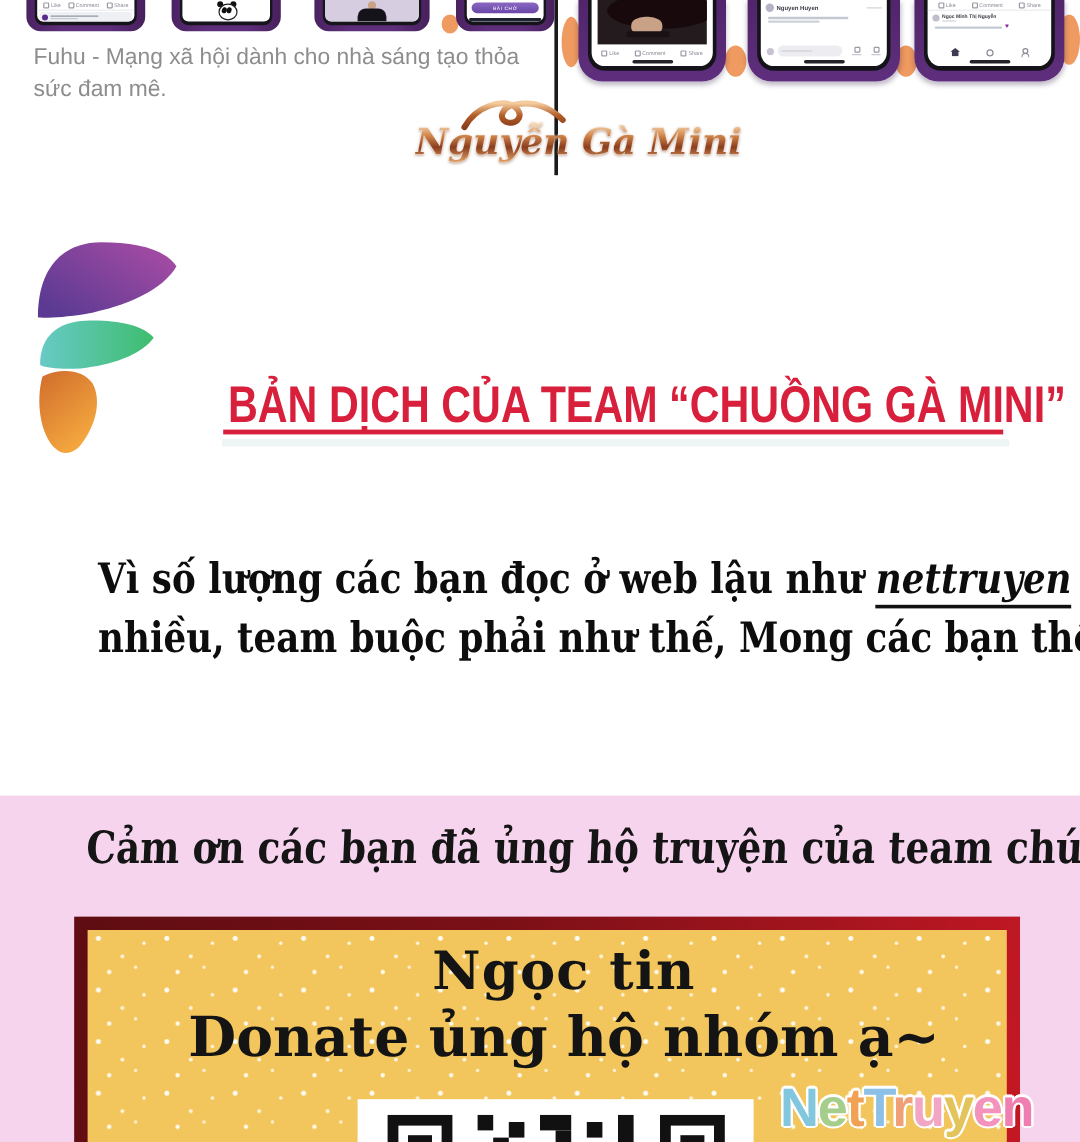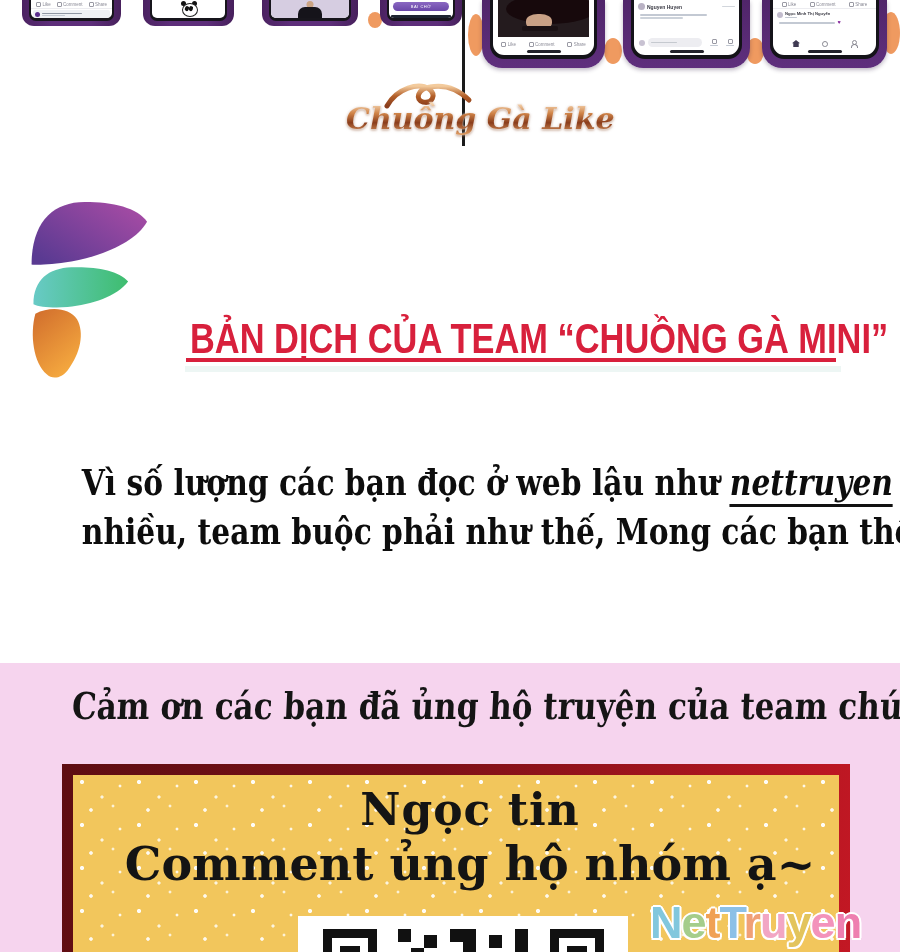--- a/index.html
+++ b/index.html
@@ -287,32 +287,33 @@
         <span class="nav-bell"></span>
         <span class="nav-person"></span>
       </div>
       <span class="homebar"></span>
     </div>
       </div>
   </div>
 
   <div class="abs" id="divider"></div>
 
+  <div class="abs" id="fuhu-caption">Fuhu - Mạng xã hội dành cho nhà sáng tạo thỏa sức đam mê.</div>
 
   <svg class="abs" id="team-flourish" width="90" height="32" viewBox="0 0 90 32">
     <defs>
       <linearGradient id="bronze" x1="0" y1="0" x2="0" y2="1">
         <stop offset="0" stop-color="#f3cb9d"></stop>
           <stop offset=".5" stop-color="#b35f28"></stop>
           <stop offset="1" stop-color="#8a3d1c"></stop>
       </linearGradient>
     </defs>
     <path d="M4,26 C14,8 36,2 46,9 C54,15 49,24 40,22 C32,20 34,9 47,7 C63,4 76,10 86,20" fill="none" stroke="url(#bronze)" stroke-width="5" stroke-linecap="round"></path>
   </svg>
-  <div class="abs" id="team-logo">Chuồng Gà Like</div>
+  <div class="abs" id="team-logo">Nguyễn Gà Mini</div>
 
   <svg class="abs" style="left:24px;top:196px;" width="142" height="188" viewBox="0 0 150 198">
     <defs>
       <linearGradient id="lgP" x1="0" y1=".8" x2="1" y2="0">
         <stop offset="0" stop-color="#5a3a92"></stop>
           <stop offset="1" stop-color="#ad4da6"></stop>
       </linearGradient>
       <linearGradient id="lgT" x1="0" y1="0" x2="1" y2="0">
         <stop offset="0" stop-color="#68cac6"></stop>
           <stop offset="1" stop-color="#3ebd6e"></stop>
@@ -333,21 +334,21 @@
 
   <div class="abs para-line" id="para-line1"><span>Vì số lượng các bạn đọc ở web lậu như </span><span class="em-under">nettruyen</span><span> quá</span></div>
   <div class="abs para-line" id="para-line2">nhiều, team buộc phải như thế, Mong các bạn thông cảm!</div>
 
   <div class="abs" id="pink-section">
     <div class="abs" id="thanks-title">Cảm ơn các bạn đã ủng hộ truyện của team chúng mình!</div>
 
     <div class="abs" id="donate-box">
       <div id="donate-inner">
         <div class="donate-line" id="donate-line1">Ngọc tin</div>
-        <div class="donate-line" id="donate-line2">Comment ủng hộ nhóm ạ~</div>
+        <div class="donate-line" id="donate-line2">Donate ủng hộ nhóm ạ~</div>
         <div id="qr-card">
           <svg width="330" height="80" viewBox="0 0 330 80" style="position:absolute;left:0;top:13px;">
             <g fill="#111">
               <rect x="25" y="0" width="54" height="54"></rect>
                 <rect x="34" y="9" width="36" height="36" fill="#fff"></rect>
                 <rect x="42" y="17" width="20" height="20"></rect>
               <rect x="100" y="0" width="13" height="13"></rect>
                 <rect x="126" y="6" width="13" height="13"></rect>
                 <rect x="113" y="19" width="13" height="13"></rect>
               <rect x="152" y="0" width="26" height="13"></rect>

